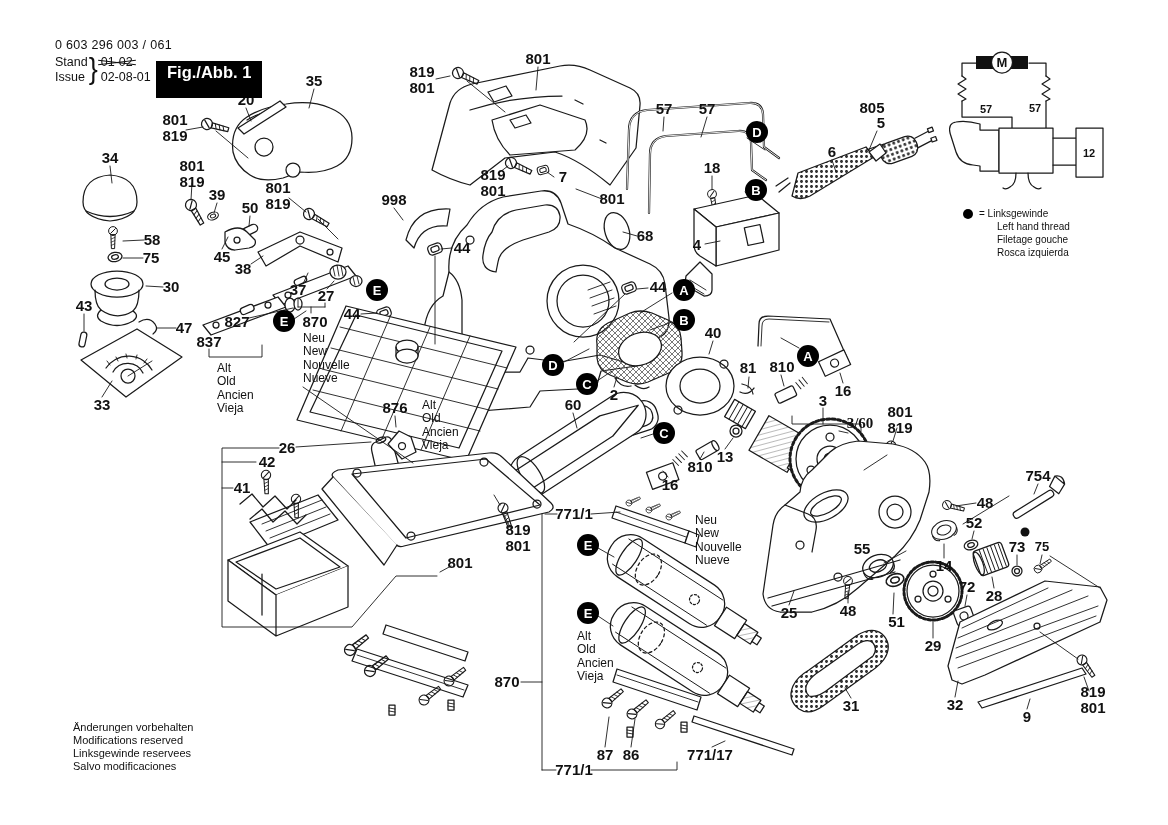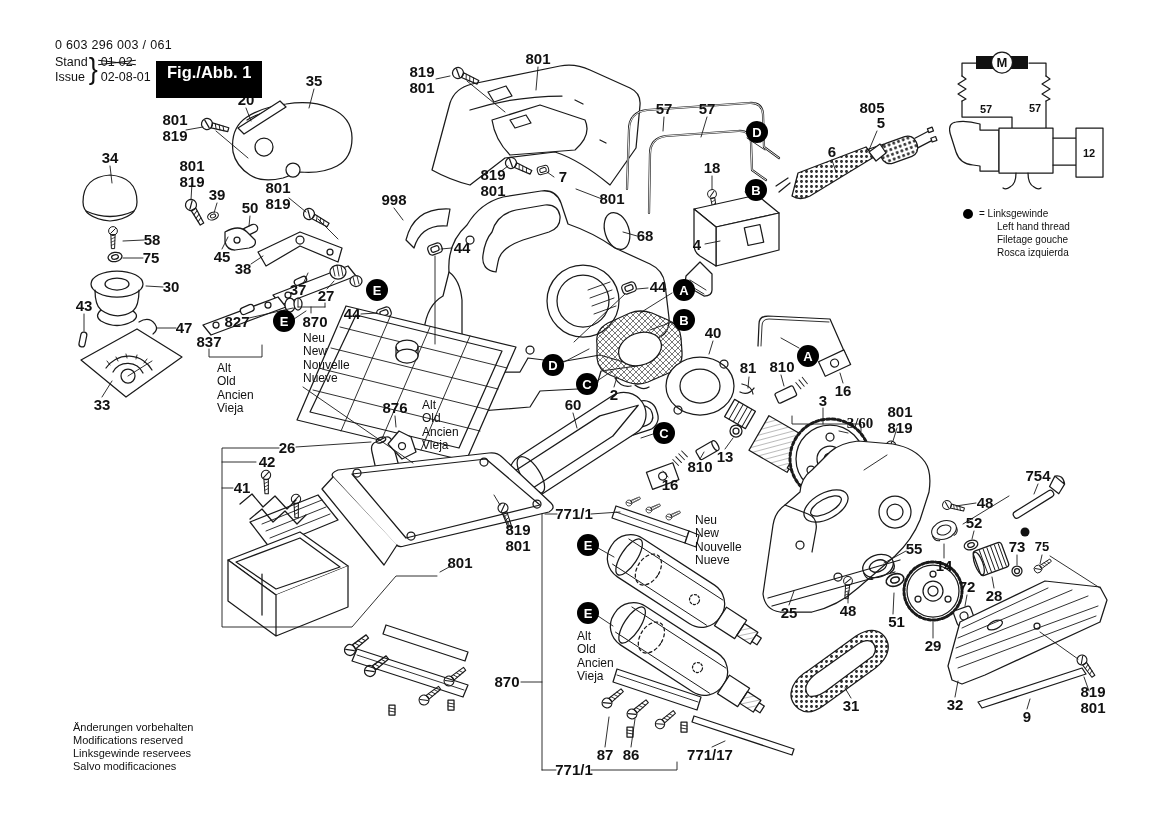--- a/index.html
+++ b/index.html
@@ -612,21 +612,21 @@
 Ancien
 Vieja</div>
       <div class="plabel" style="left: 507px; top: 682px; font-size: 15px; line-height: 1.05; transform: translate(-50%, -50%);">870</div>
       <div class="plabel" style="left: 605px; top: 755px; font-size: 15px; line-height: 1.05; transform: translate(-50%, -50%);">87</div>
       <div class="plabel" style="left: 631px; top: 755px; font-size: 15px; line-height: 1.05; transform: translate(-50%, -50%);">86</div>
       <div class="plabel" style="left: 710px; top: 755px; font-size: 15px; line-height: 1.05; transform: translate(-50%, -50%);">771/17</div>
       <div class="plabel" style="left: 574px; top: 770px; font-size: 15px; line-height: 1.05; transform: translate(-50%, -50%);">771/1</div>
       <div class="plabel" style="left: 789px; top: 613px; font-size: 15px; line-height: 1.05; transform: translate(-50%, -50%);">25</div>
       <div class="plabel" style="left: 848px; top: 611px; font-size: 15px; line-height: 1.05; transform: translate(-50%, -50%);">48</div>
       <div class="plabel" style="left: 851px; top: 706px; font-size: 15px; line-height: 1.05; transform: translate(-50%, -50%);">31</div>
-      <div class="plabel" style="left: 914px; top: 549px; font-size: 15px; line-height: 1.05; transform: translate(-50%, -50%);">55</div>
+      <div class="plabel" style="left: 862px; top: 549px; font-size: 15px; line-height: 1.05; transform: translate(-50%, -50%);">55</div>
       <div class="plabel" style="left: 893px; top: 622px; font-size: 15px; line-height: 1.05; transform: translate(-50%, -50%); padding-left: 7px;">51</div>
       <div class="plabel" style="left: 933px; top: 646px; font-size: 15px; line-height: 1.05; transform: translate(-50%, -50%);">29</div>
       <div class="plabel" style="left: 944px; top: 566px; font-size: 15px; line-height: 1.05; transform: translate(-50%, -50%);">14</div>
       <div class="plabel" style="left: 967px; top: 587px; font-size: 15px; line-height: 1.05; transform: translate(-50%, -50%);">72</div>
       <div class="plabel" style="left: 994px; top: 596px; font-size: 15px; line-height: 1.05; transform: translate(-50%, -50%);">28</div>
       <div class="plabel" style="left: 974px; top: 523px; font-size: 15px; line-height: 1.05; transform: translate(-50%, -50%);">52</div>
       <div class="plabel" style="left: 985px; top: 503px; font-size: 15px; line-height: 1.05; transform: translate(-50%, -50%);">48</div>
       <div class="plabel" style="left: 1038px; top: 476px; font-size: 15px; line-height: 1.05; transform: translate(-50%, -50%);">754</div>
       <div class="plabel" style="left: 1017px; top: 547px; font-size: 15px; line-height: 1.05; transform: translate(-50%, -50%);">73</div>
       <div class="plabel" style="left: 1042px; top: 547px; font-size: 13px; line-height: 1.05; transform: translate(-50%, -50%);">75</div>

